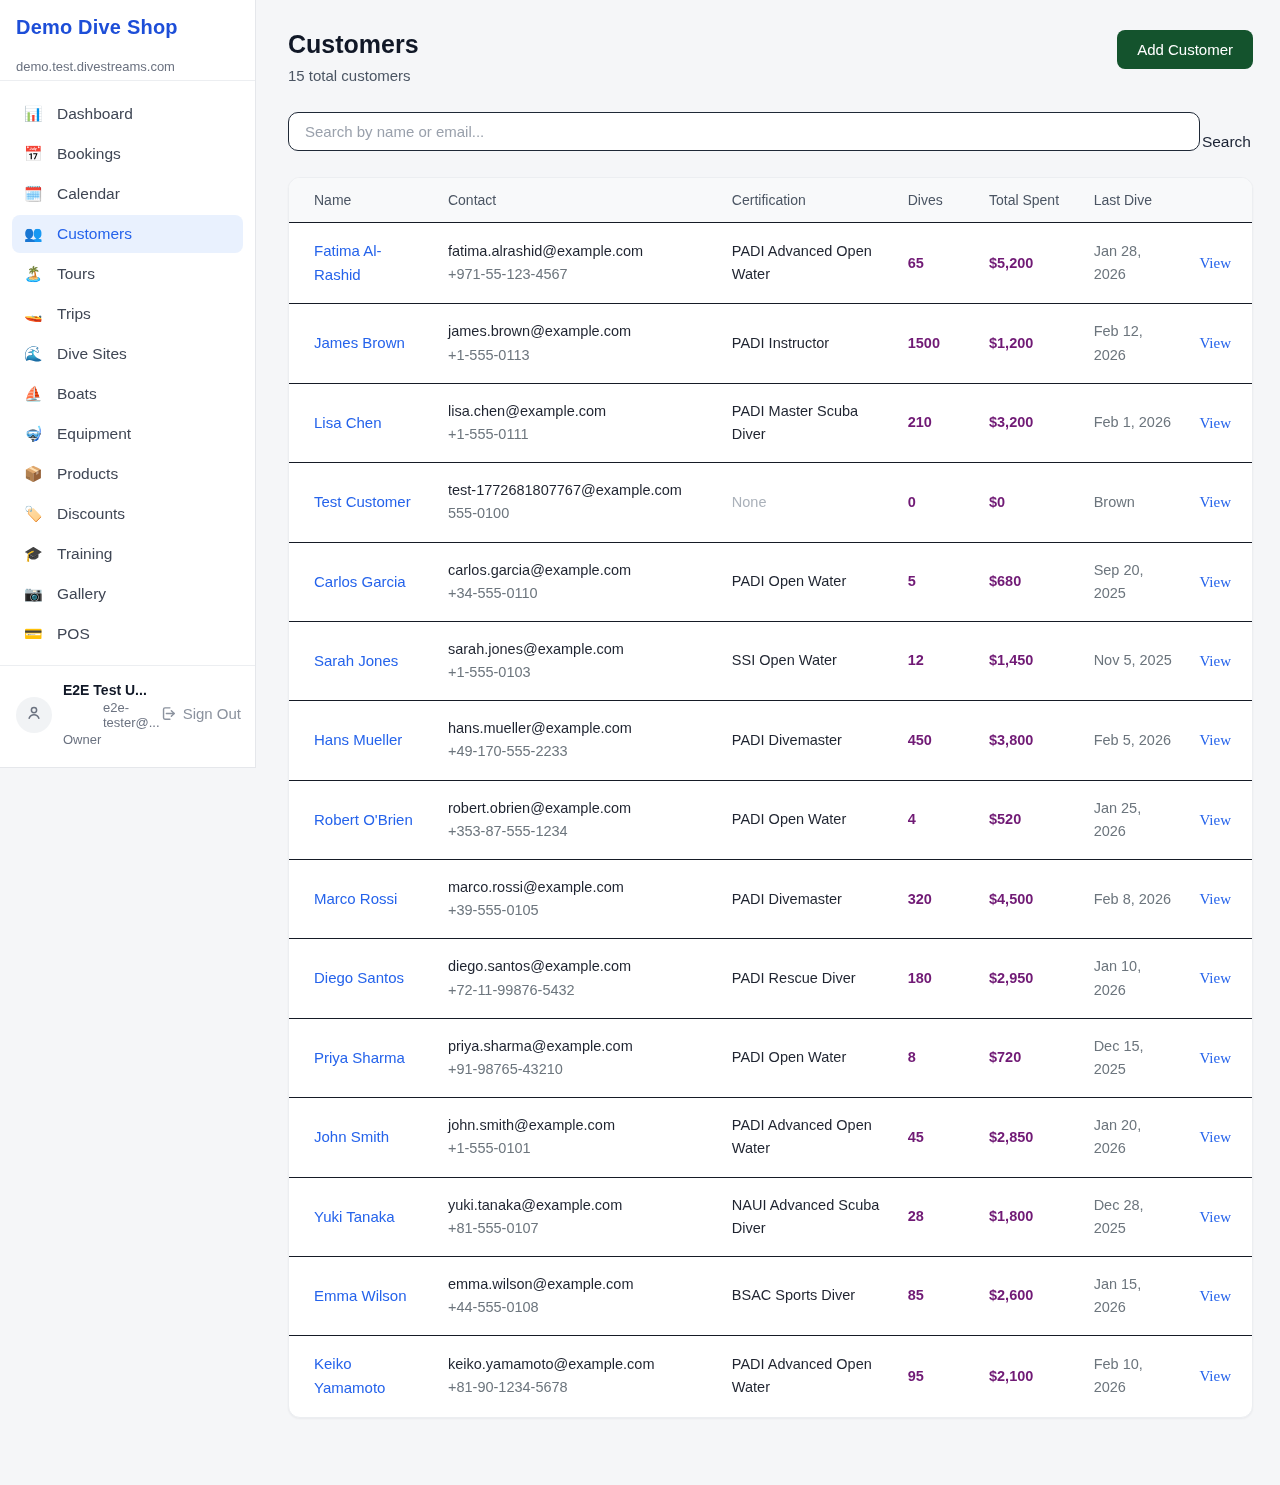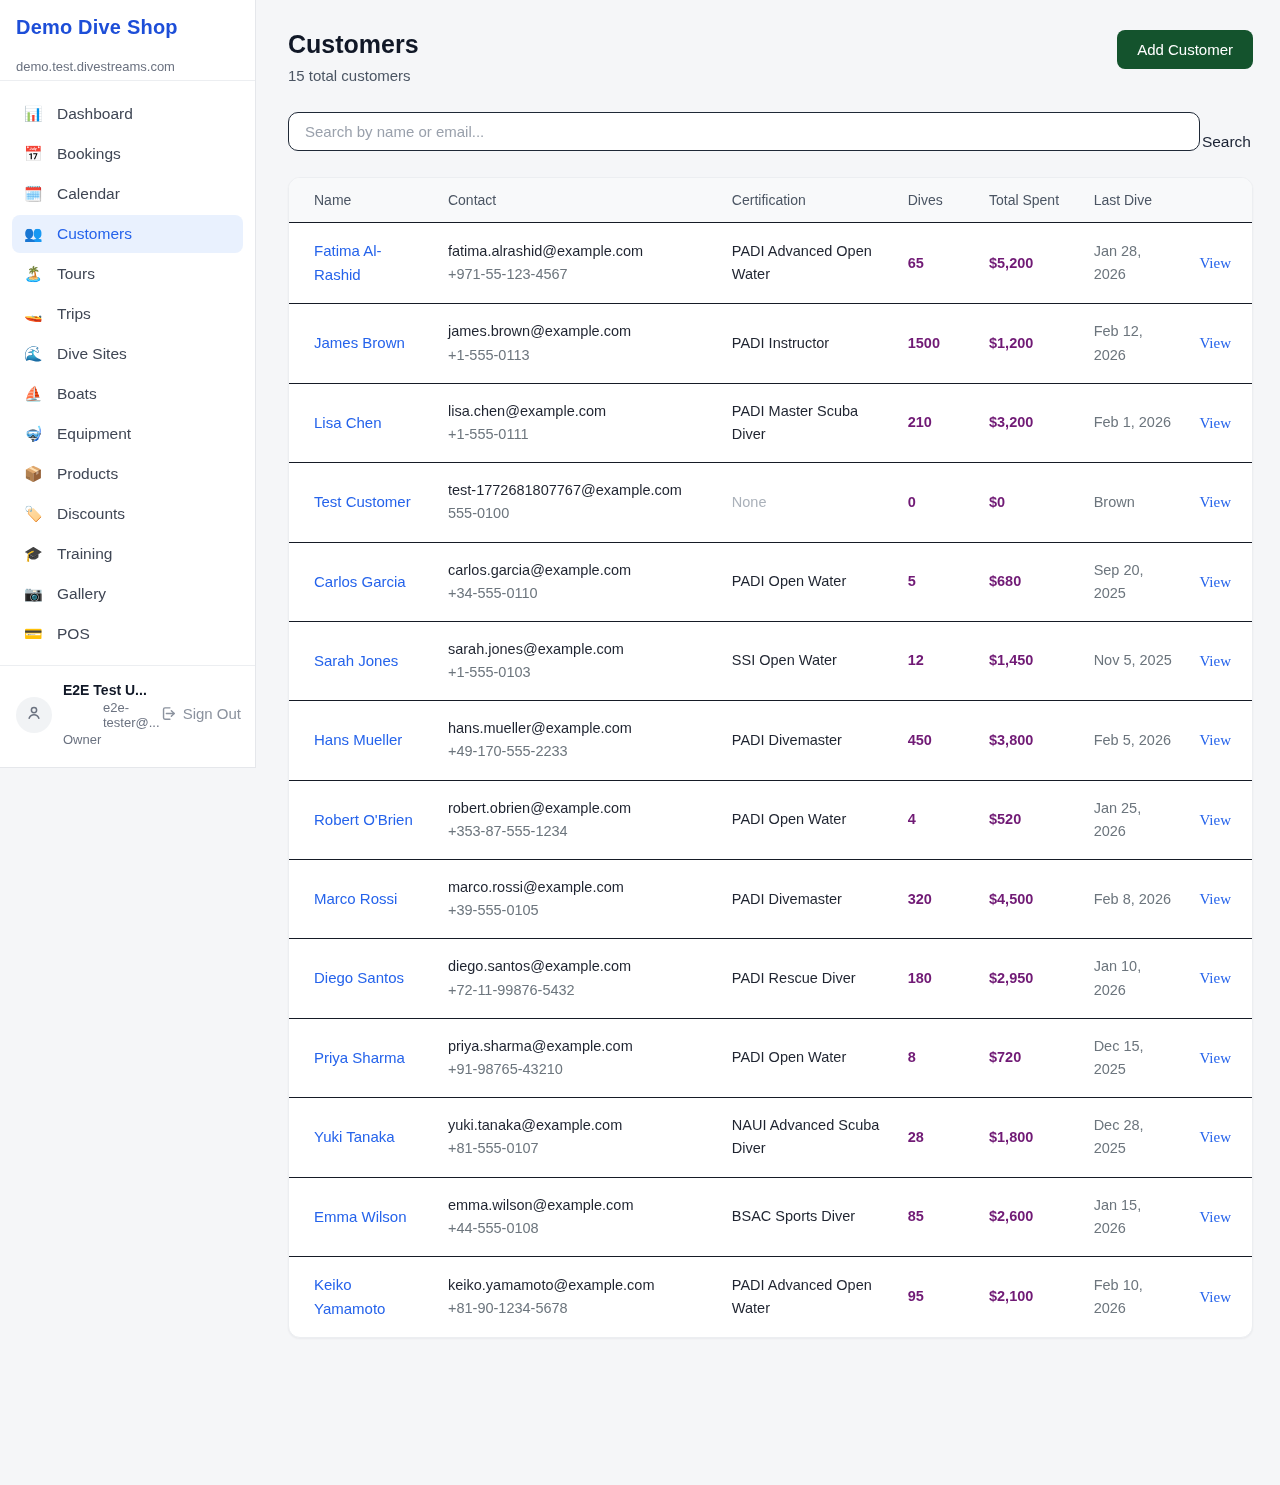--- a/index.html
+++ b/index.html
@@ -362,20 +362,32 @@
               <div class="cell-email">priya.sharma@example.com</div>
               <div class="cell-phone">+91-98765-43210</div>
             </td>
             <td class="cell-cert">PADI Open Water</td>
             <td class="cell-dives">8</td>
             <td class="cell-spent">$720</td>
             <td class="cell-last">Dec 15, 2025</td>
             <td class="cell-action"><a>View</a></td>
           </tr>
           <tr>
+            <td class="cell-name"><a>John Smith</a></td>
+            <td class="cell-contact">
+              <div class="cell-email">john.smith@example.com</div>
+              <div class="cell-phone">+1-555-0101</div>
+            </td>
+            <td class="cell-cert">PADI Advanced Open Water</td>
+            <td class="cell-dives">45</td>
+            <td class="cell-spent">$2,850</td>
+            <td class="cell-last">Jan 20, 2026</td>
+            <td class="cell-action"><a>View</a></td>
+          </tr>
+          <tr>
             <td class="cell-name"><a>Yuki Tanaka</a></td>
             <td class="cell-contact">
               <div class="cell-email">yuki.tanaka@example.com</div>
               <div class="cell-phone">+81-555-0107</div>
             </td>
             <td class="cell-cert">NAUI Advanced Scuba Diver</td>
             <td class="cell-dives">28</td>
             <td class="cell-spent">$1,800</td>
             <td class="cell-last">Dec 28, 2025</td>
             <td class="cell-action"><a>View</a></td>

